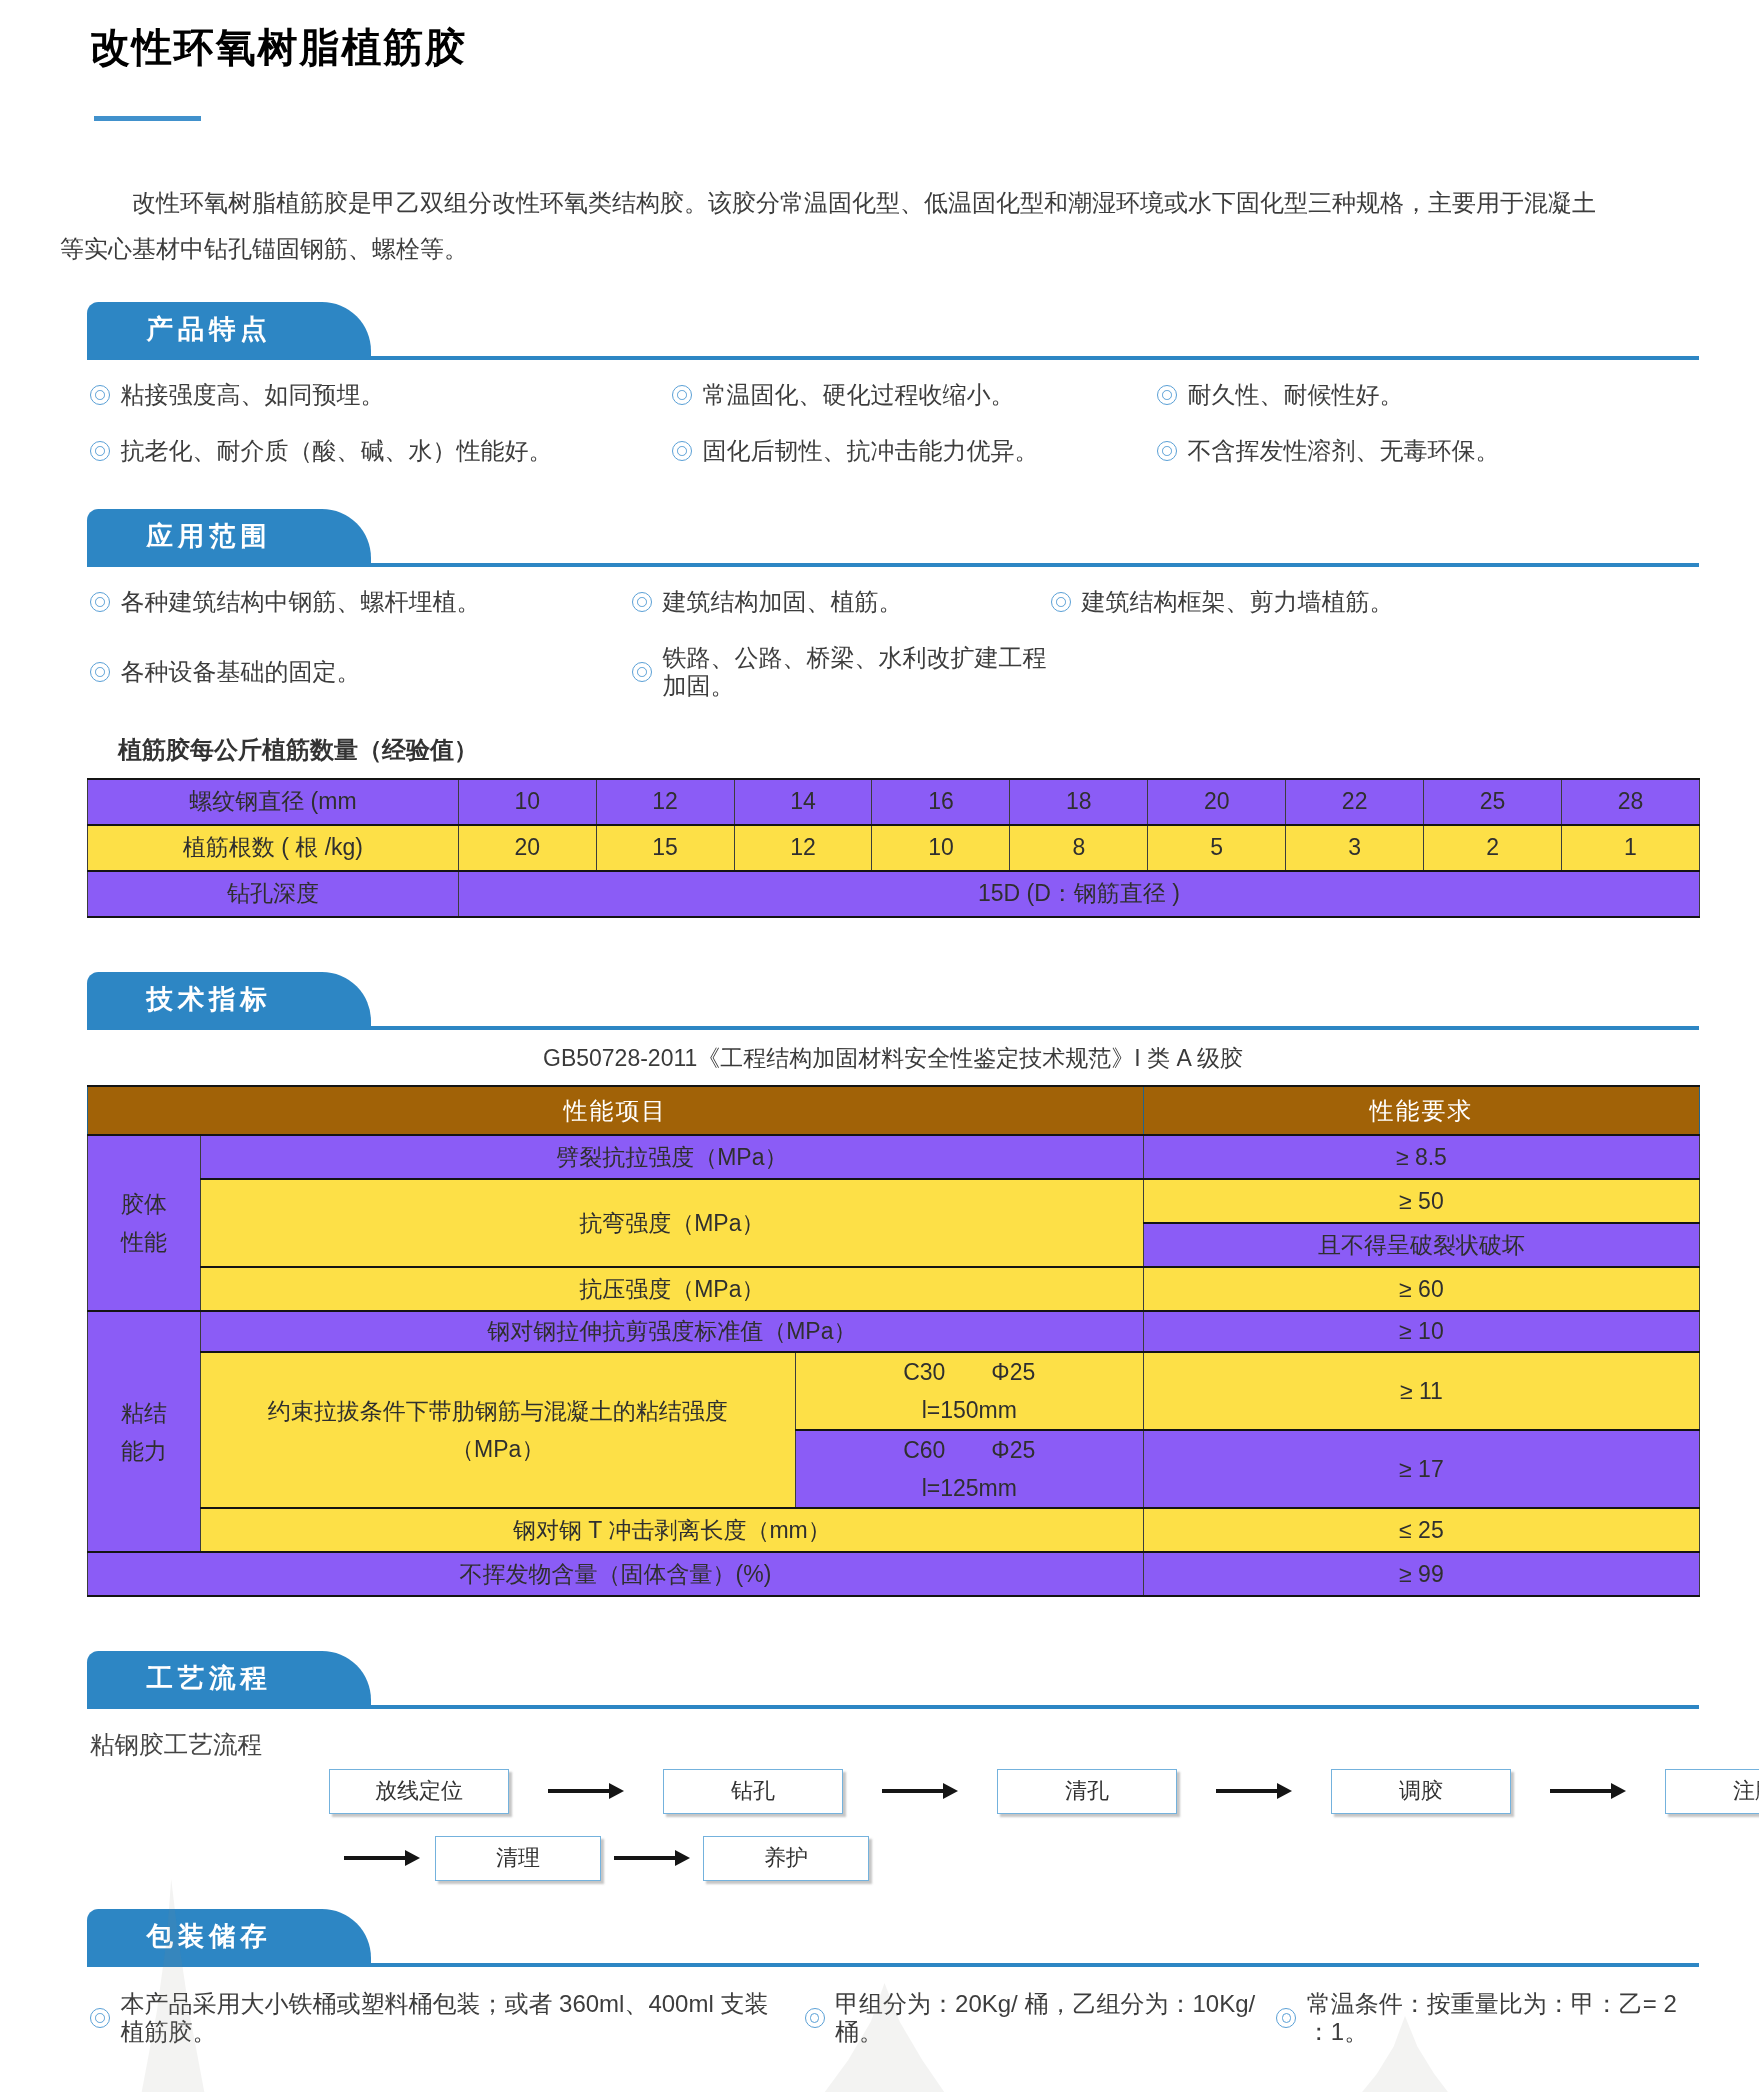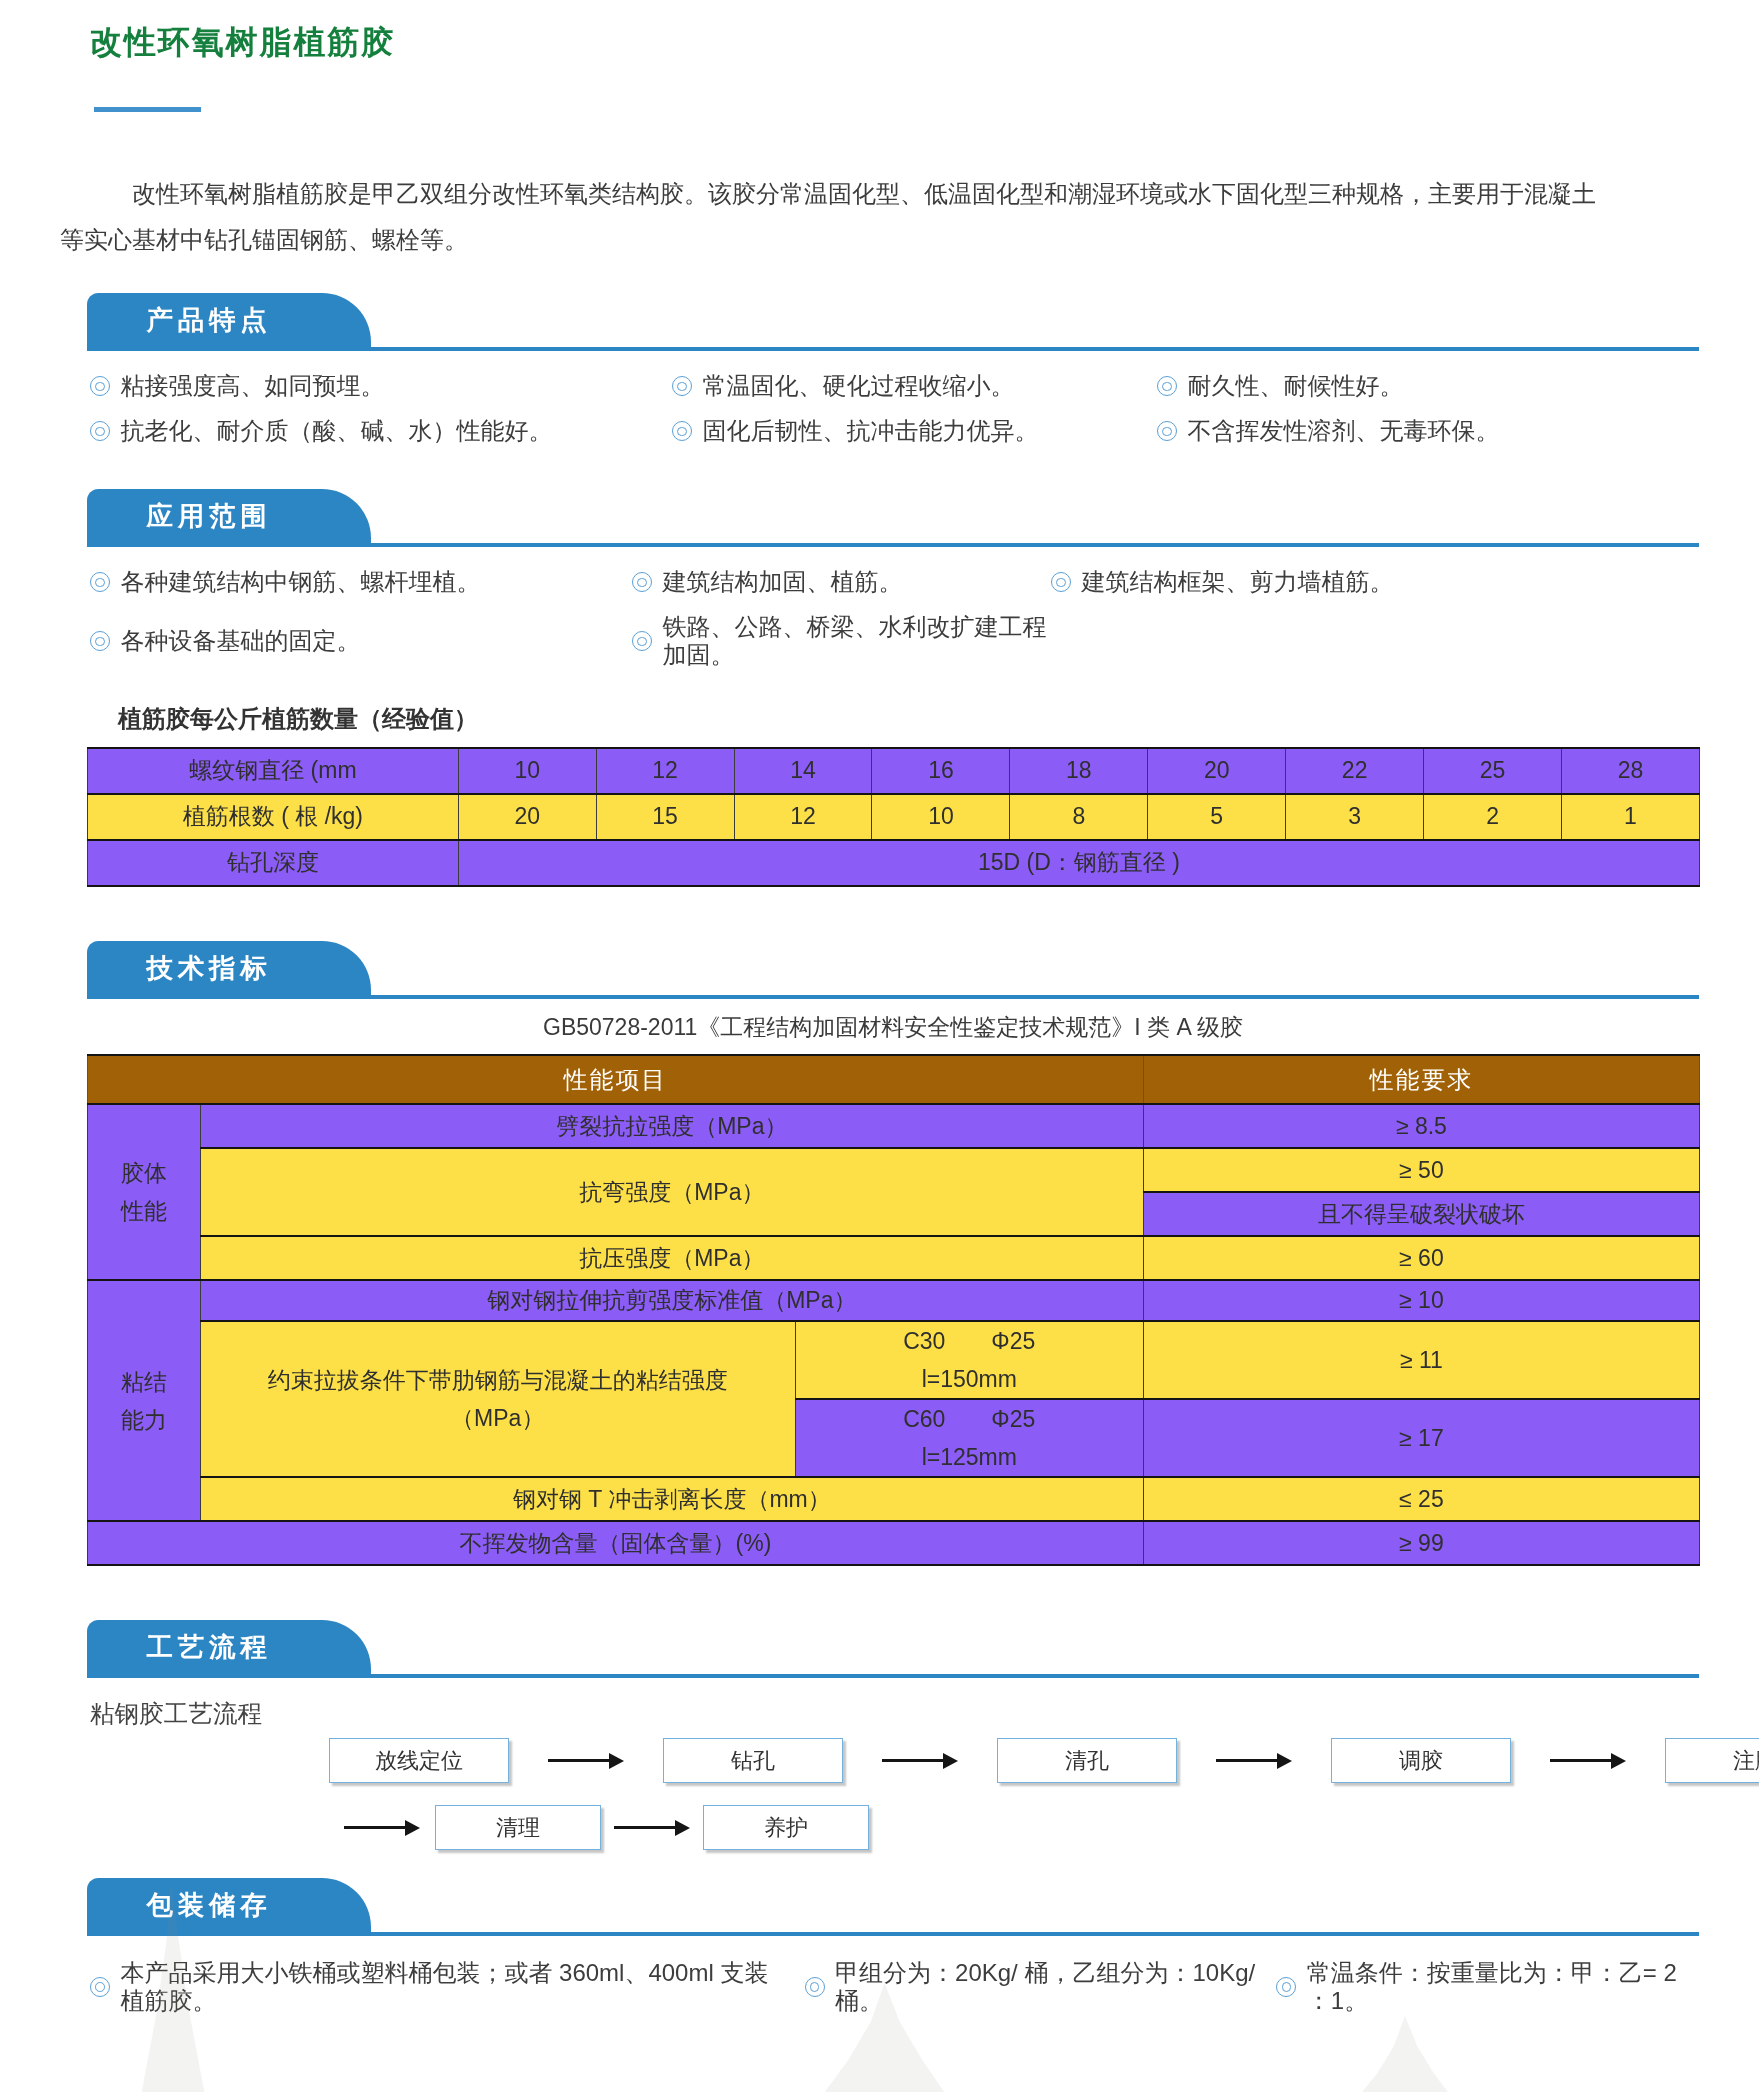--- a/index.html
+++ b/index.html
@@ -6,21 +6,21 @@
   body {
     width:1759px; height:2092px;
     background:#ffffff;
     position:relative; overflow:hidden;
     font-family:"Liberation Sans","DejaVu Sans",sans-serif;
     color:#3a3a3a;
   }
   
   .page-title {
     margin:24.6px 60px 0 90px;
-    font-size:32px; font-weight:700; color:#15803d;
+    font-size:40px; font-weight:700; color:#000000;
     letter-spacing:1.9px; line-height:1.1;
   }
   .title-dash {
     margin:47px 0 0 94px;
     width:107px; height:5.7px; background:#4191cc;
   }
   .intro {
     margin:59px 57px 0 60px;
     font-size:24px; line-height:46px; color:#3c3c3c;
   }
@@ -38,21 +38,21 @@
     padding-right:40px; box-sizing:border-box;
   }
   .sec-badge span {
     color:#ffffff; font-size:26.5px; font-weight:700; letter-spacing:4.7px;
   }
   
   .bullet-grid {
     margin:21px 60px 0 90px;
     display:grid; grid-auto-flow:column;
     grid-template-rows:repeat(2,auto);
-    row-gap:17px;
+    row-gap:28px;
   }
   .bullet-grid.features { grid-template-columns:582px 485px 1fr; }
   .bullet-grid.apps     { grid-template-columns:542px 419px 1fr; }
   .bullet {
     display:flex; align-items:center; gap:10.4px;
     font-size:24px; color:#3d3d3d; line-height:28px;
   }
   .ring {
     flex:none; width:18px; height:18px;
     border:1.9px solid #5aa0d6; border-radius:50%;

